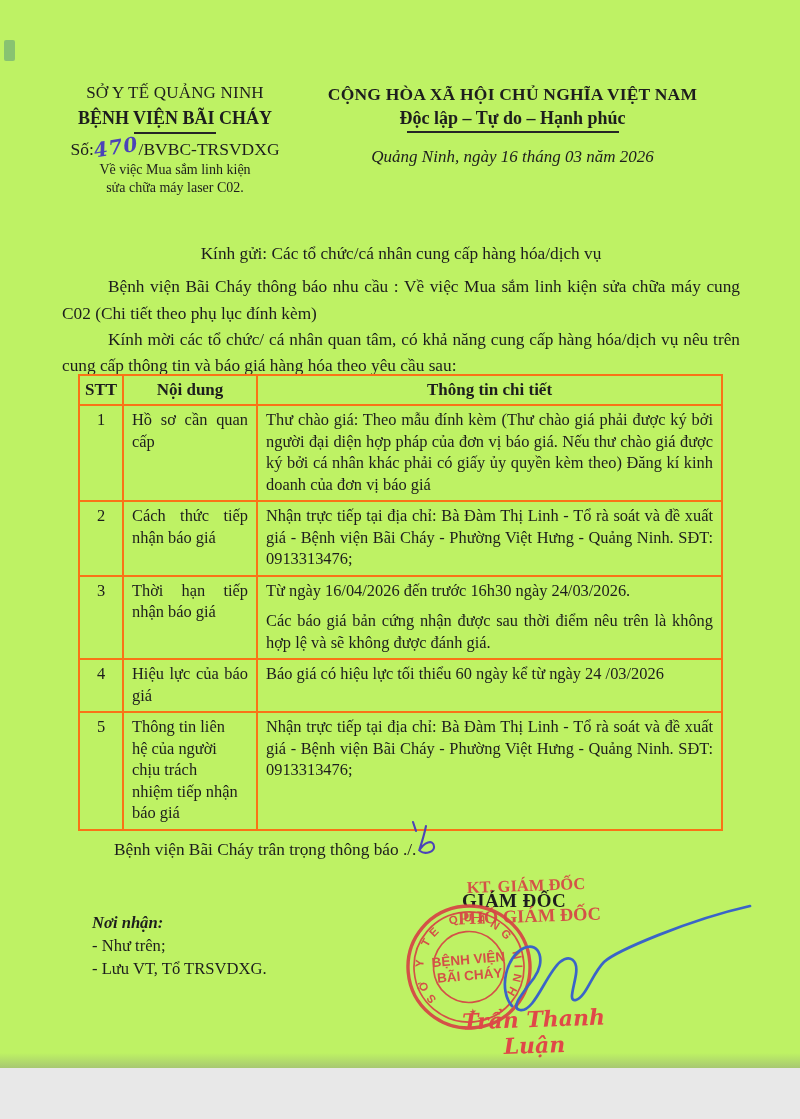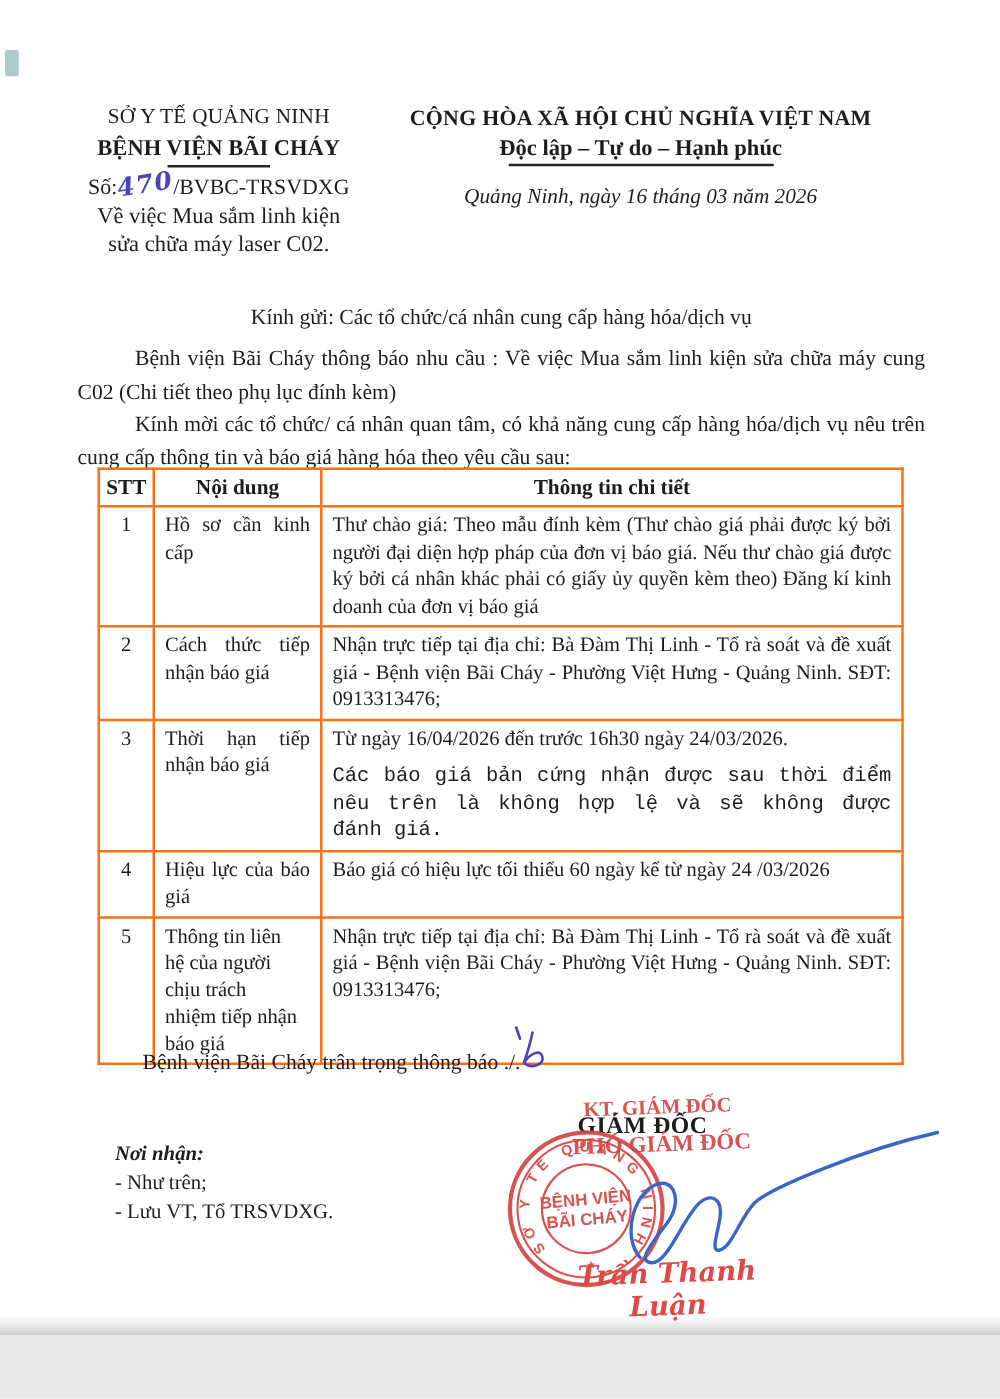--- a/index.html
+++ b/index.html
@@ -1,37 +1,37 @@
 <!DOCTYPE html>
 <html><head>
 <meta charset="utf-8">
 <style>
   html,body { margin:0; padding:0; background:#e8e8e8; }
   .page {
     position:relative; width:800px; height:1068px; margin:0 auto;
-    background:#ffffff; overflow:hidden;
+    background:#bef264; overflow:hidden;
     font-family:"Liberation Serif","DejaVu Serif",serif;
     color:#1d1d1d;
   }
   
   .corner-mark { position:absolute; left:4px; top:40px; width:11px; height:21px;
     background:rgba(62,130,130,.42); border-radius:2px; }
   .bottom-shade { position:absolute; left:0; bottom:0; width:100%; height:15px;
     background:linear-gradient(to bottom, rgba(255,255,255,0), rgba(130,130,136,.38)); }
 
   
   .header-left { position:absolute; left:50px; top:82px; width:250px; text-align:center; line-height:1.28; }
   .hl-dept { font-size:17px; letter-spacing:.2px; }
   .hl-org  { font-size:18px; font-weight:bold; margin-top:3px; }
   .hl-rule { width:82px; border-top:2px solid #262626; margin:2px auto 2px; }
   .hl-so { font-size:17.5px; white-space:nowrap; }
   .hl-so .hand-num { display:inline-block; color:#4b43b8; font-style:italic; font-weight:bold;
     font-size:20px; letter-spacing:1px; transform:rotate(-9deg) translateY(-1px);
     font-family:"DejaVu Serif",serif; }
-  .hl-sub { font-size:18px; line-height:1.25; }
+  .hl-sub { font-size:14px; line-height:1.25; }
 
   
   .header-right { position:absolute; left:295px; top:84px; width:435px; text-align:center; }
   .hr-motto1 { font-size:17.5px; font-weight:bold; letter-spacing:.2px; }
   .hr-motto2 { font-size:18px; font-weight:bold; margin-top:3px; }
   .hr-rule { width:212px; border-top:2px solid #262626; margin:2px auto 0; }
   .hr-date { font-style:italic; font-size:17px; margin-top:14px; }
 
   
   .body-text { position:absolute; left:62px; top:241px; width:678px; font-size:17.3px; line-height:1.52; }
@@ -40,21 +40,21 @@
 
   
   .quote-table { position:absolute; left:78px; top:374px; width:645px;
     border-collapse:collapse; font-size:16.4px; line-height:1.31; table-layout:fixed; }
   .quote-table th, .quote-table td { border:2px solid #f97316; vertical-align:top; padding:3px 8px 5px; }
   .quote-table th { text-align:center; font-size:17px; padding:3px 2px; }
   .cell-stt { text-align:center; }
   .cell-label { text-align:justify; }
   .cell-label.preline { white-space:pre-line; text-align:left; }
   .cell-detail p { margin:0; text-align:justify; }
-  .cell-detail p + p { margin-top:9px;font-family:Liberation Mono, monospace; }
+  .cell-detail p + p { margin-top:9px; }
 
   
   .closing { position:absolute; left:62px; top:840px; width:620px; font-size:17.3px; text-indent:52px; }
   .pen-mark { position:absolute; left:406px; top:818px; }
   .recipients { position:absolute; left:92px; top:912px; font-size:16.6px; line-height:1.38; }
   .rec-label { font-weight:bold; font-style:italic; }
 
   .sig-title-red1 { position:absolute; left:436px; top:876px; width:180px; text-align:center;
     color:#d64545; font-weight:bold; font-size:16.5px; transform:rotate(-2deg); opacity:.92; }
   .sig-title-black { position:absolute; left:424px; top:890px; width:180px; text-align:center;
@@ -107,21 +107,21 @@
     <thead>
       <tr>
         <th>STT</th>
         <th>Nội dung</th>
         <th>Thông tin chi tiết</th>
       </tr>
     </thead>
     <tbody>
       <tr>
         <td class="cell-stt">1</td>
-        <td class="cell-label">Hồ sơ cần kinh cấp</td>
+        <td class="cell-label">Hồ sơ cần quan cấp</td>
         <td class="cell-detail">
           <p>Thư chào giá: Theo mẫu đính kèm (Thư chào giá phải được ký bởi người đại diện hợp pháp của đơn vị báo giá. Nếu thư chào giá được ký bởi cá nhân khác phải có giấy ủy quyền kèm theo) Đăng kí kinh doanh của đơn vị báo giá</p>
         </td>
       </tr>
       <tr>
         <td class="cell-stt">2</td>
         <td class="cell-label">Cách thức tiếp nhận báo giá</td>
         <td class="cell-detail">
           <p>Nhận trực tiếp tại địa chỉ: Bà Đàm Thị Linh - Tổ rà soát và đề xuất giá - Bệnh viện Bãi Cháy - Phường Việt Hưng - Quảng Ninh. SĐT: 0913313476;</p>
         </td>

